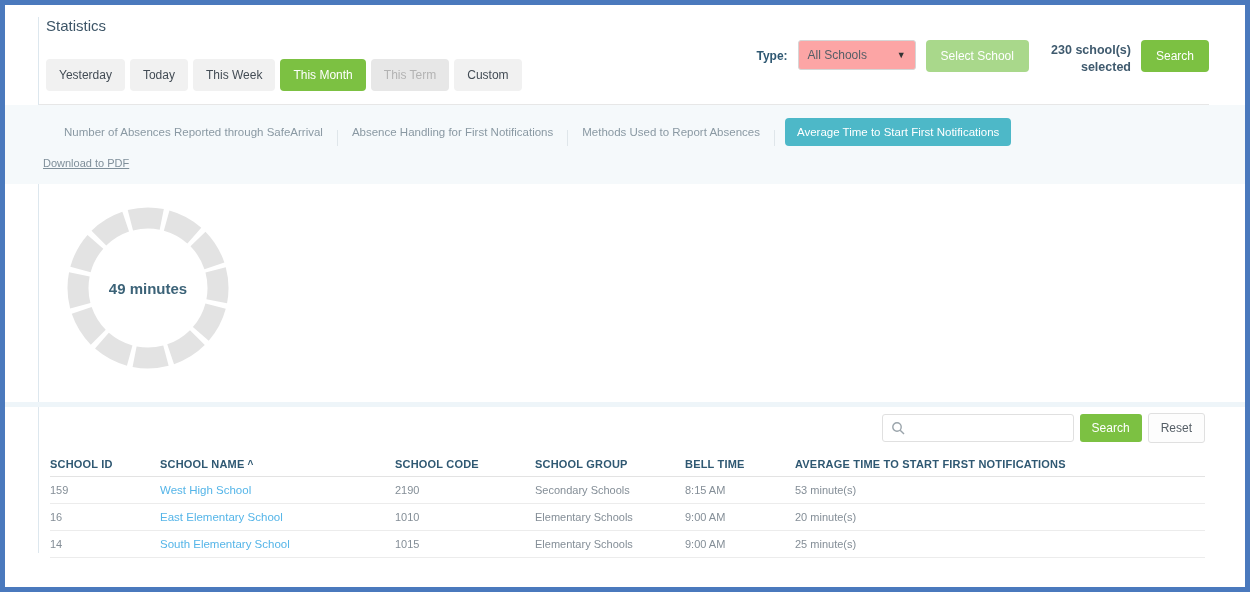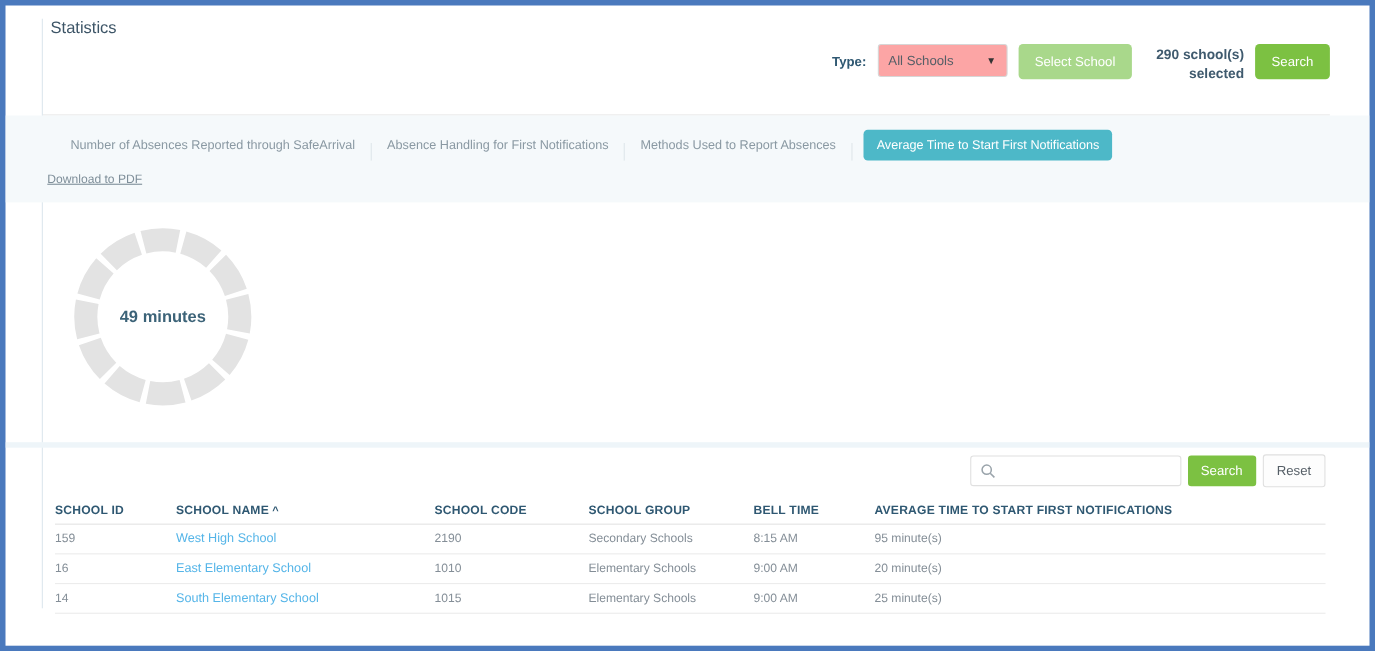--- a/index.html
+++ b/index.html
@@ -87,29 +87,37 @@
   .sort-caret{font-size:10px;color:#2f5872;margin-left:3px;}
 </style>
 </head>
 <body>
 
 <div class="frame">
   <div class="left-rule"></div>
 
   <h1 class="title">Statistics</h1>
 
+  <div class="filter-row">
+    <button class="pill">Yesterday</button>
+    <button class="pill">Today</button>
+    <button class="pill">This Week</button>
+    <button class="pill active">This Month</button>
+    <button class="pill disabled">This Term</button>
+    <button class="pill">Custom</button>
+  </div>
 
   <div class="type-cluster">
     <span class="type-label">Type:</span>
     <div class="select">
       <span class="sel-val">All Schools</span>
       <span class="caret">▼</span>
     </div>
     <button class="btn pale">Select School</button>
-    <div class="count">290 school(s) selected</div>
+    <div class="count">230 school(s) selected</div>
     <button class="btn green">Search</button>
   </div>
 
   <div class="divider"></div>
 
   <div class="tab-band">
     <div class="tabs">
       <button class="tab">Number of Absences Reported through SafeArrival</button>
       <span class="tab-sep"></span>
       <button class="tab">Absence Handling for First Notifications</button>
@@ -153,21 +161,21 @@
       <div class="th">BELL TIME</div>
       <div class="th">AVERAGE TIME TO START FIRST NOTIFICATIONS</div>
     </div>
 
     <div class="trow">
       <div class="td">159</div>
       <div class="td link">West High School</div>
       <div class="td">2190</div>
       <div class="td">Secondary Schools</div>
       <div class="td">8:15 AM</div>
-      <div class="td">95 minute(s)</div>
+      <div class="td">53 minute(s)</div>
     </div>
 
     <div class="trow">
       <div class="td">16</div>
       <div class="td link">East Elementary School</div>
       <div class="td">1010</div>
       <div class="td">Elementary Schools</div>
       <div class="td">9:00 AM</div>
       <div class="td">20 minute(s)</div>
     </div>

